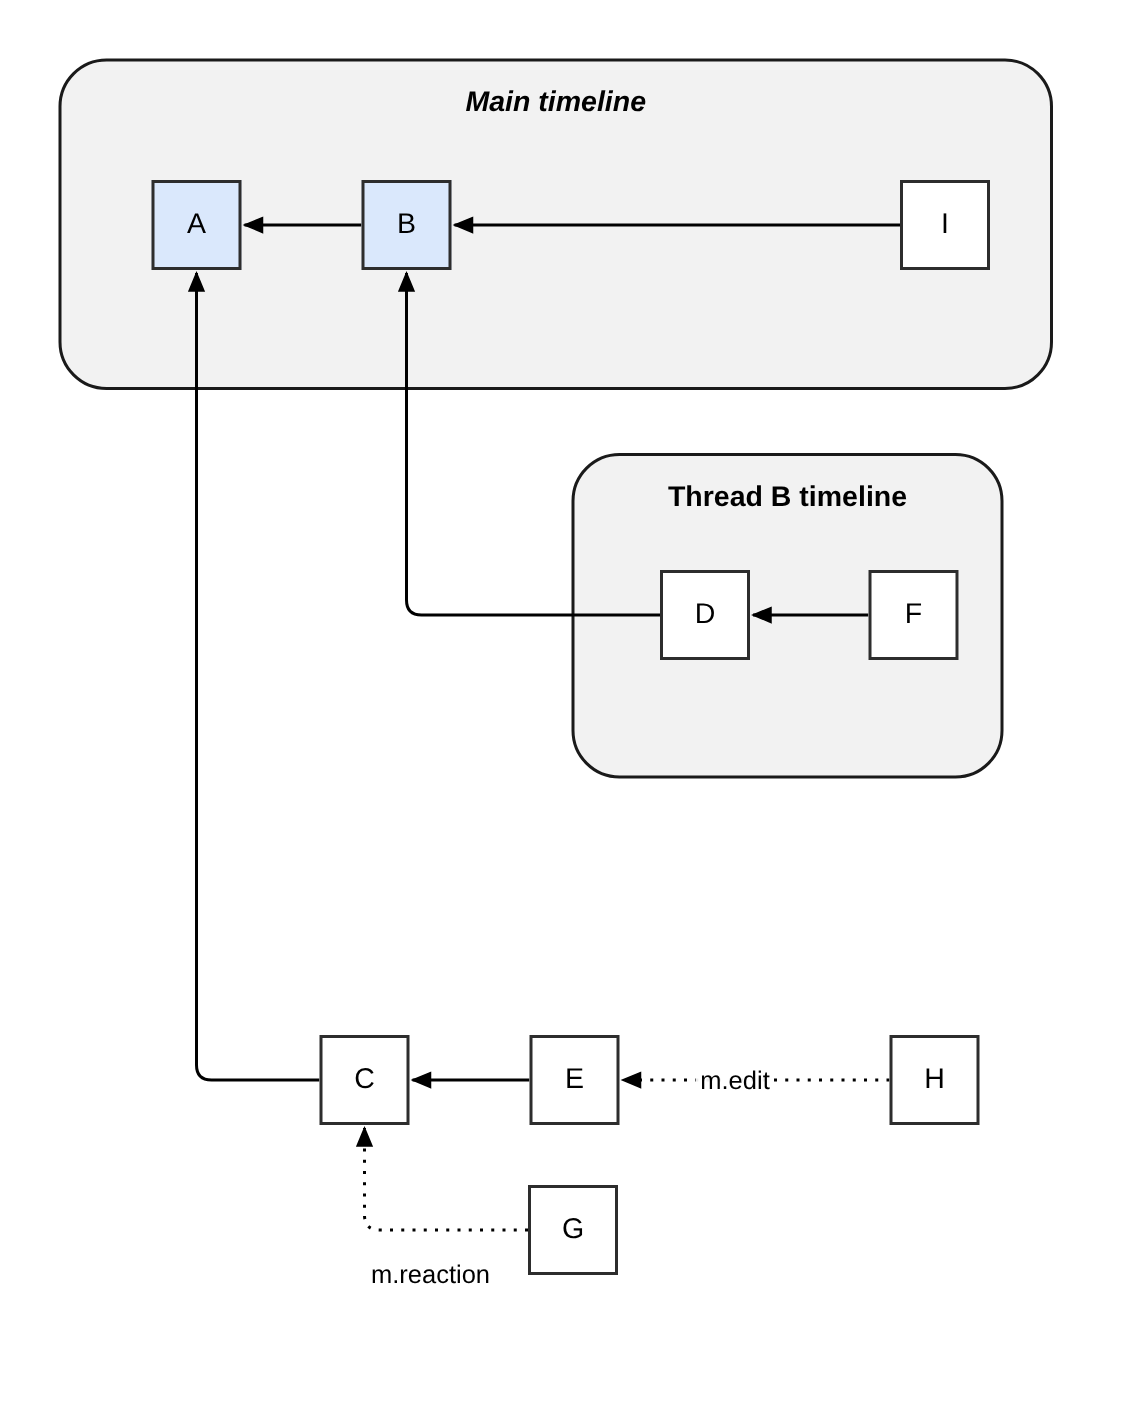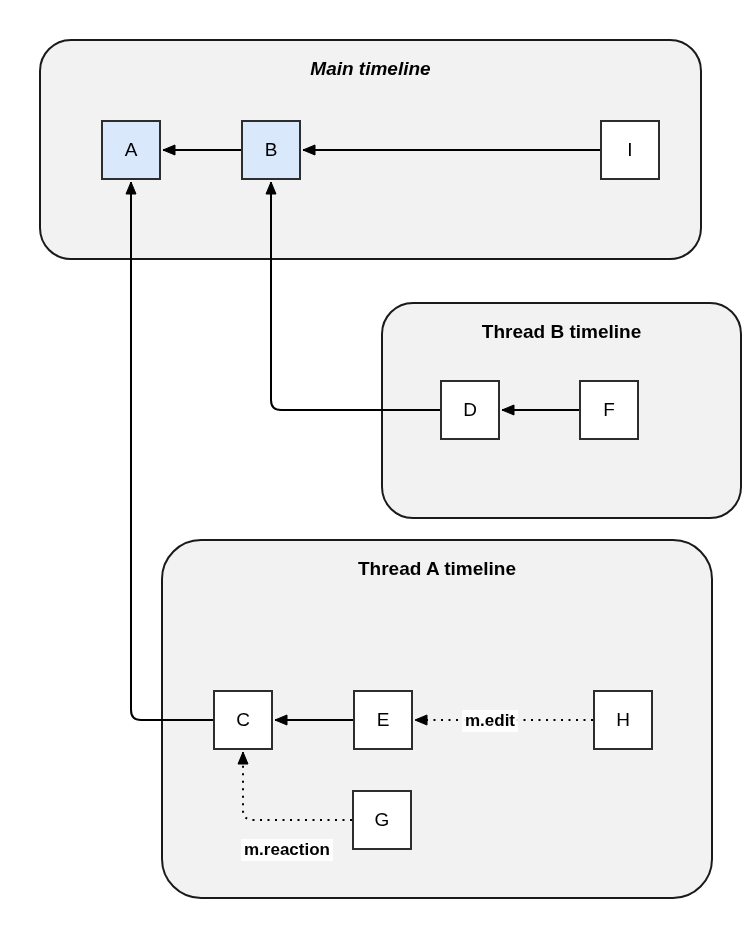--- a/index.html
+++ b/index.html
@@ -25,21 +25,21 @@
     align-items: flex-start;
   }
   .container-title {
     font-size: 19px;
     font-weight: bold;
     color: #000000;
     padding-top: 17px;
     white-space: nowrap;
   }
   #container-main    { left: 39px;  top: 39px;  width: 663px; height: 221px; border-radius: 32px; font-style: italic; }
-  #container-threadB { left: 381px; top: 302px; width: 361px; height: 217px; border-radius: 32px; }
+  #container-threadB { left: 381px; top: 302px; width: 288px; height: 217px; border-radius: 32px; }
   #container-threadA { left: 161px; top: 539px; width: 552px; height: 360px; border-radius: 40px; }
 
   .edges-layer {
     position: absolute;
     left: 0; top: 0;
     width: 756px;
     height: 942px;
     pointer-events: none;
   }
   .edge {
@@ -76,38 +76,34 @@
   #node-G { left: 352px; top: 790px; }
 
   .edge-label {
     position: absolute;
     transform: translate(-50%, -50%);
     background: rgba(255,255,255,0.92);
     color: #000000;
     font-size: 17px;
     padding: 1px 3px;
     white-space: nowrap;
-    font-weight: bold;
   }
   #label-m-edit     { left: 490px; top: 721px; }
   #label-m-reaction { left: 287px; top: 850px; }
 </style>
 </head>
 <body>
 
 <div class="canvas">
 
   <div class="container-box" id="container-main">
     <div class="container-title">Main timeline</div>
   </div>
   <div class="container-box" id="container-threadB">
     <div class="container-title">Thread B timeline</div>
-  </div>
-  <div class="container-box" id="container-threadA">
-    <div class="container-title">Thread A timeline</div>
   </div>
 
   <svg class="edges-layer" width="756" height="942" viewBox="0 0 756 942">
     <defs>
       <marker id="arrowhead" markerUnits="userSpaceOnUse" markerWidth="16" markerHeight="14" refX="13" refY="6" orient="auto">
         <path d="M1,1 L13,6 L1,11 Z" fill="#000000" stroke="#000000" stroke-width="1"></path>
       </marker>
     </defs>
     <path class="edge" d="M 241 150 L 163 150" marker-end="url(#arrowhead)"></path>
     <path class="edge" d="M 600 150 L 303 150" marker-end="url(#arrowhead)"></path>

